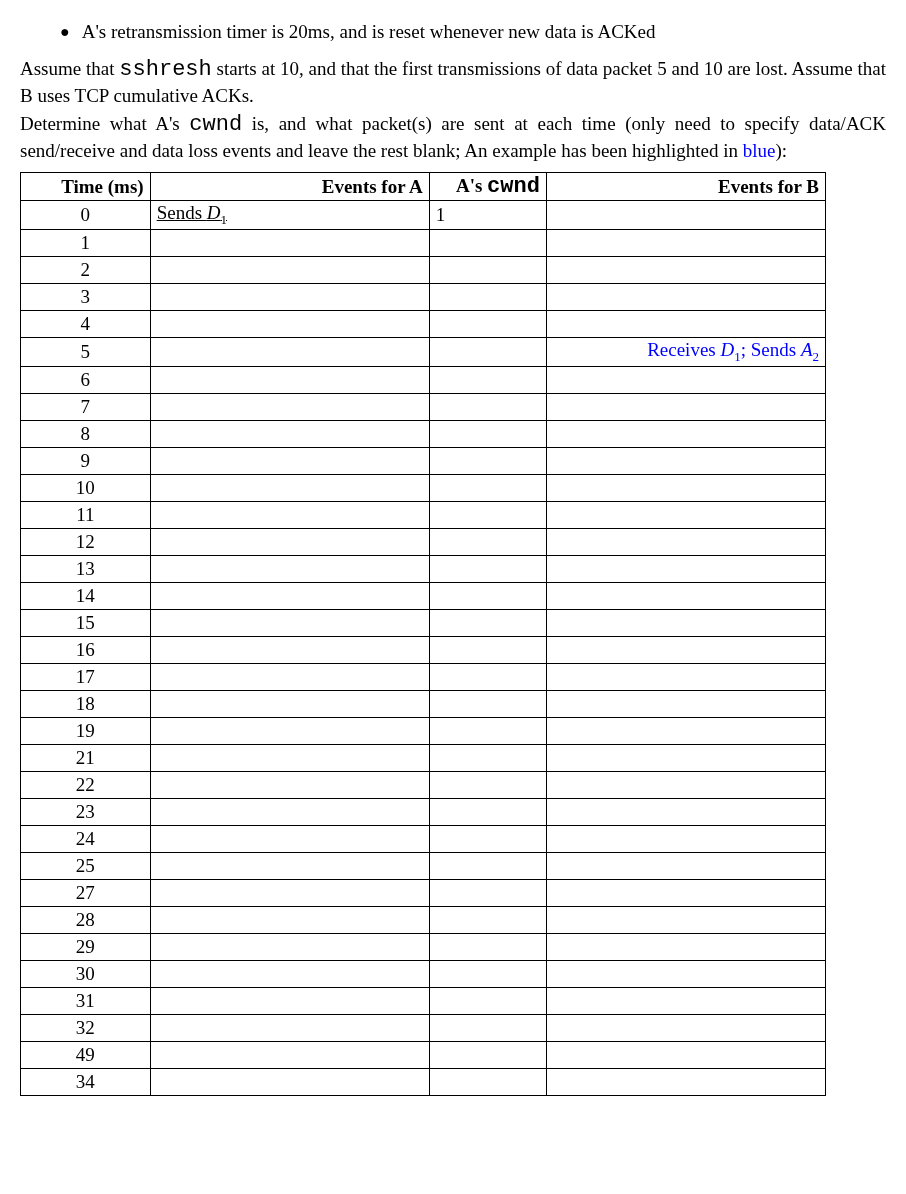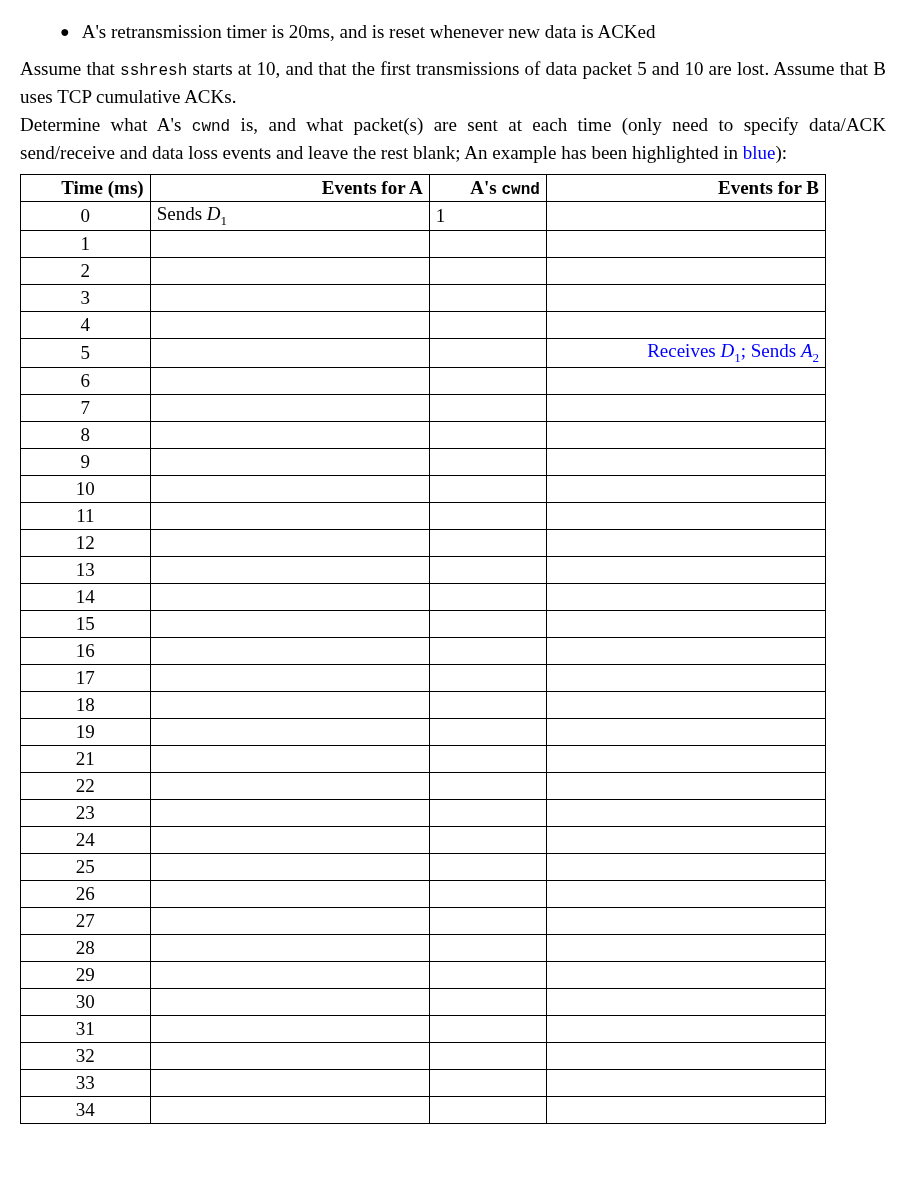--- a/index.html
+++ b/index.html
@@ -25,21 +25,21 @@
     .bullet-text {
       line-height: 24px;
     }
     .paragraph {
       line-height: 26px;
       text-align: justify;
       margin-bottom: 2px;
     }
     .tt {
       font-family: 'Courier New', Courier, monospace;
-      font-size: 16px;
+      font-size: 22px;
     }
     .blue {
       color: #0000ff;
     }
     table {
       border-collapse: collapse;
       margin-top: 8px;
       width: 806px;
     }
     th, td {
@@ -53,20 +53,21 @@
       font-weight: bold;
       text-align: right;
     }
     td.time {
       text-align: center;
       width: 112px;
     }
     td.eventsA {
       width: 256px;
       text-align: left;
+      text-decoration: underline;
     }
     td.cwnd {
       width: 100px;
       text-align: left;
     }
     td.eventsB {
       width: 256px;
       text-align: right;
     }
     sub {
@@ -243,26 +244,20 @@
         <td class="cwnd"></td>
         <td class="eventsB"></td>
       </tr>
       <tr>
         <td class="time">25</td>
         <td class="eventsA"></td>
         <td class="cwnd"></td>
         <td class="eventsB"></td>
       </tr>
       <tr>
-        <td class="time">26</td>
-        <td class="eventsA"></td>
-        <td class="cwnd"></td>
-        <td class="eventsB"></td>
-      </tr>
-      <tr>
         <td class="time">27</td>
         <td class="eventsA"></td>
         <td class="cwnd"></td>
         <td class="eventsB"></td>
       </tr>
       <tr>
         <td class="time">28</td>
         <td class="eventsA"></td>
         <td class="cwnd"></td>
         <td class="eventsB"></td>
@@ -285,21 +280,21 @@
         <td class="cwnd"></td>
         <td class="eventsB"></td>
       </tr>
       <tr>
         <td class="time">32</td>
         <td class="eventsA"></td>
         <td class="cwnd"></td>
         <td class="eventsB"></td>
       </tr>
       <tr>
-        <td class="time">33</td>
+        <td class="time">49</td>
         <td class="eventsA"></td>
         <td class="cwnd"></td>
         <td class="eventsB"></td>
       </tr>
       <tr>
         <td class="time">34</td>
         <td class="eventsA"></td>
         <td class="cwnd"></td>
         <td class="eventsB"></td>
       </tr>

